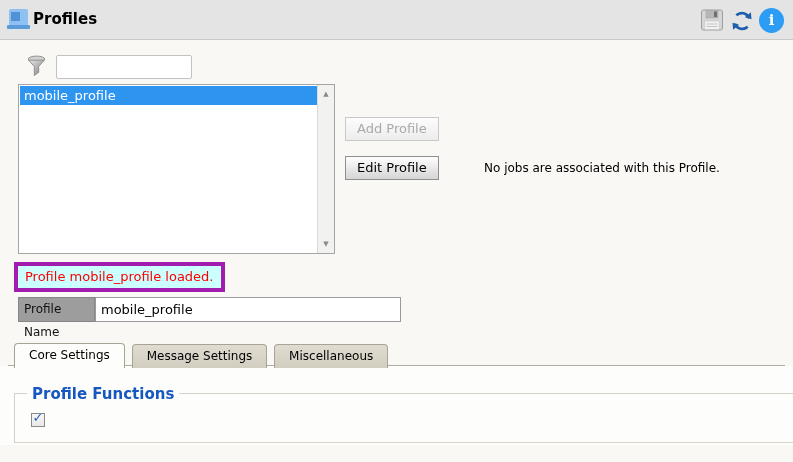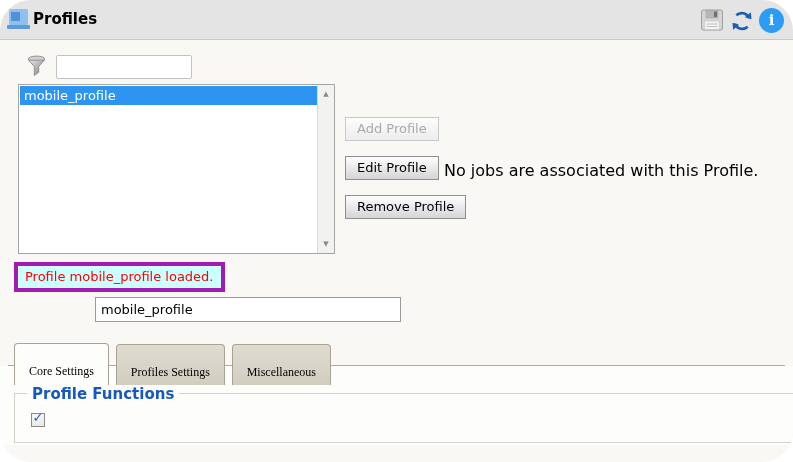--- a/index.html
+++ b/index.html
@@ -1,18 +1,18 @@
 <!DOCTYPE html>
 <html><head>
 <meta charset="utf-8">
 <style>
   * { margin:0; padding:0; box-sizing:border-box; }
   html,body { width:793px; height:462px; }
   body { font-family:"DejaVu Sans","Liberation Sans",sans-serif; font-size:12px; color:#000; }
-  .page { position:relative; width:793px; height:462px; background:#f9f8f5; overflow:hidden;border-radius:31px; }
+  .page { position:relative; width:793px; height:462px; background:#f9f8f5; overflow:hidden; }
 
   
   .header { position:absolute; left:0; top:0; width:793px; height:40px;
             background:#e4e4e4; border-bottom:1px solid #c9c9c9; }
   .app-icon { position:absolute; left:9px; top:9px; width:19px; height:17px;
               background:#8ec1f2; border-radius:2px; }
   .app-icon .inner-sq { position:absolute; left:2px; top:3px; width:9px; height:9px; background:#4f93d6; }
   .app-icon .base-bar { position:absolute; left:-2px; bottom:-3px; width:23px; height:4px;
                         background:#5b9bd8; border-radius:1px; }
   .page-title { position:absolute; left:33px; top:10px; font-size:15px; font-weight:bold; }
@@ -42,42 +42,42 @@
   .scroll-up { top:5px; } .scroll-down { bottom:5px; }
 
   
   .btn { position:absolute; left:345px; font:13px "DejaVu Sans",sans-serif;
          padding:3px 11px 4px 11px; background:linear-gradient(#fefefe,#d5d5d5);
          border:1px solid #8f8f8f; color:#000; cursor:pointer; }
   .btn-add { top:117px; color:#aaaaaa; border-color:#c9c9c9;
              background:linear-gradient(#fdfdfd,#ececec); cursor:default; }
   .btn-edit { top:156px; }
   .btn-remove { top:195px; }
-  .jobs-note { position:absolute; left:444px; top:161px; font-size:16px; }
+  .jobs-note { position:absolute; left:484px; top:161px; font-size:12px; }
 
   
   .status-box { position:absolute; left:14px; top:262px; background:#ccffff;
                 border:4px solid #a21caf; color:#ff0000; font-size:13px; padding:3px 7px 4px 7px; }
 
   
   .pn-label { position:absolute; left:18px; top:297px; width:77px; height:25px;
               background:#9d9d9d; border:1px solid #868686; color:#111;
               font-size:12px; line-height:23px; padding-left:5px; }
   .pn-input { position:absolute; left:95px; top:297px; width:306px; height:25px;
               border:1px solid #9a9a9a; background:#fff; font:13px "DejaVu Sans",sans-serif;
               padding:0 5px; outline:none; }
 
   
   .tab-panel { position:absolute; left:0; top:366px; width:793px; height:79px; background:#fdfdfb; }
   .tab-line { position:absolute; left:8px; top:365px; width:777px; border-top:1px solid #b1aca0; }
   .tabs { position:absolute; left:14px; top:343px; height:24px; }
-  .tab { position:relative; display:inline-block; margin-right:3px; padding:20px 14px 5px 14px;
+  .tab { position:relative; display:inline-block; margin-right:3px; padding:4px 14px 5px 14px;
          font-size:12px; border:1px solid #a9a395; border-bottom:none;
          border-radius:4px 4px 0 0; background:linear-gradient(#e0dcd1,#d1cdbf);
-         cursor:pointer; vertical-align:bottom;font-family:Liberation Serif, serif; }
+         cursor:pointer; vertical-align:bottom; }
   .tab.active { background:#fdfdfb; padding-bottom:6px; z-index:3; cursor:default; }
 
   
   .group { position:absolute; left:14px; top:393px; width:779px; height:50px;
            border:1px solid #d4d1c9; border-right:none; }
   .group-legend { position:absolute; left:12px; top:-9px; background:#fdfdfb;
                   padding:0 5px; color:#1658c0; font-size:15px; font-weight:bold; }
   .checkbox { position:absolute; left:16px; top:19px; width:14px; height:14px;
               background:linear-gradient(#f6f6f6,#e9e9e9); border:1px solid #8a8a8a;
               cursor:pointer; text-align:center; }
@@ -135,32 +135,32 @@
   <div class="listbox">
     <div class="list-item selected">mobile_profile</div>
     <div class="scrollbar">
       <div class="scroll-arrow scroll-up">▲</div>
       <div class="scroll-arrow scroll-down">▼</div>
     </div>
   </div>
 
   <button class="btn btn-add" disabled="">Add Profile</button>
   <button class="btn btn-edit">Edit Profile</button>
-  <button class="btn btn-remove">Remove Profile</button>
   <div class="jobs-note">No jobs are associated with this Profile.</div>
 
   <div class="status-box">Profile mobile_profile loaded.</div>
 
+  <div class="pn-label">Profile Name</div>
   <input class="pn-input" type="text" value="mobile_profile" style="">
 
   <div class="tab-panel"></div>
   <div class="tab-line"></div>
   <div class="tabs">
     <div class="tab active">Core Settings</div>
-    <div class="tab">Profiles Settings</div>
+    <div class="tab">Message Settings</div>
     <div class="tab">Miscellaneous</div>
   </div>
 
   <div class="group">
     <div class="group-legend">Profile Functions</div>
     <div class="checkbox">
       <span class="check-glyph">✓</span>
     </div>
   </div>
 

